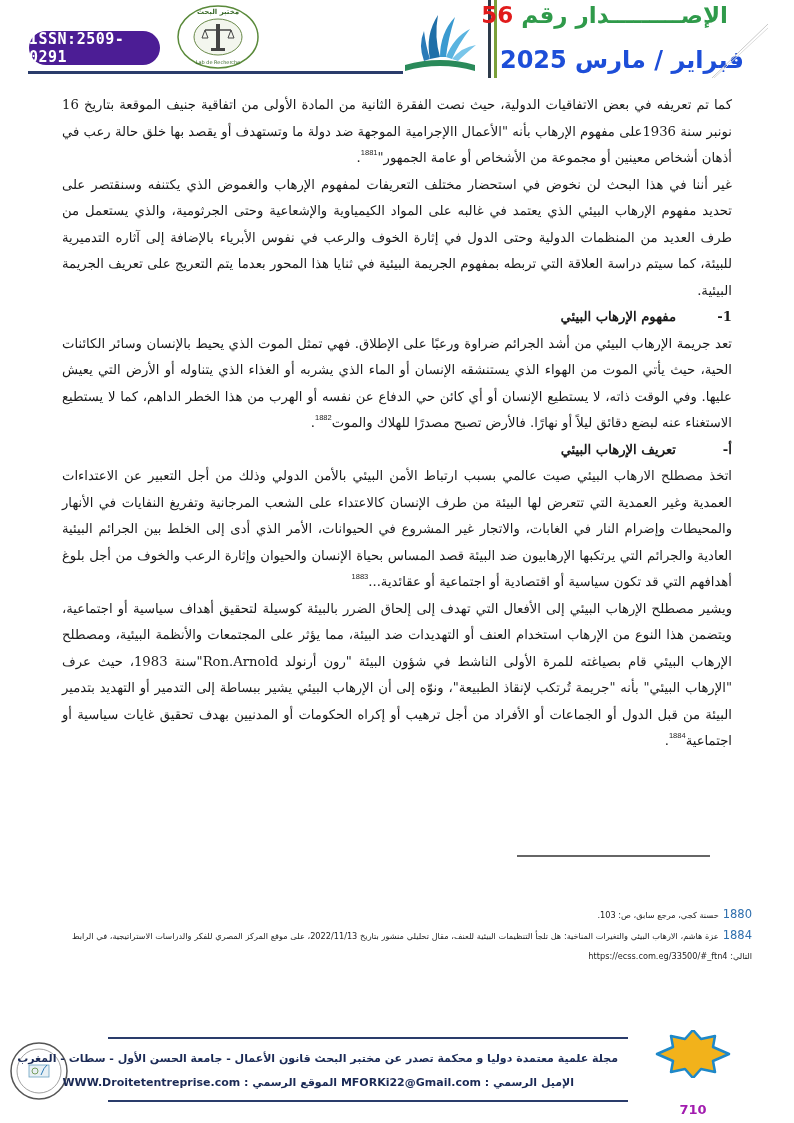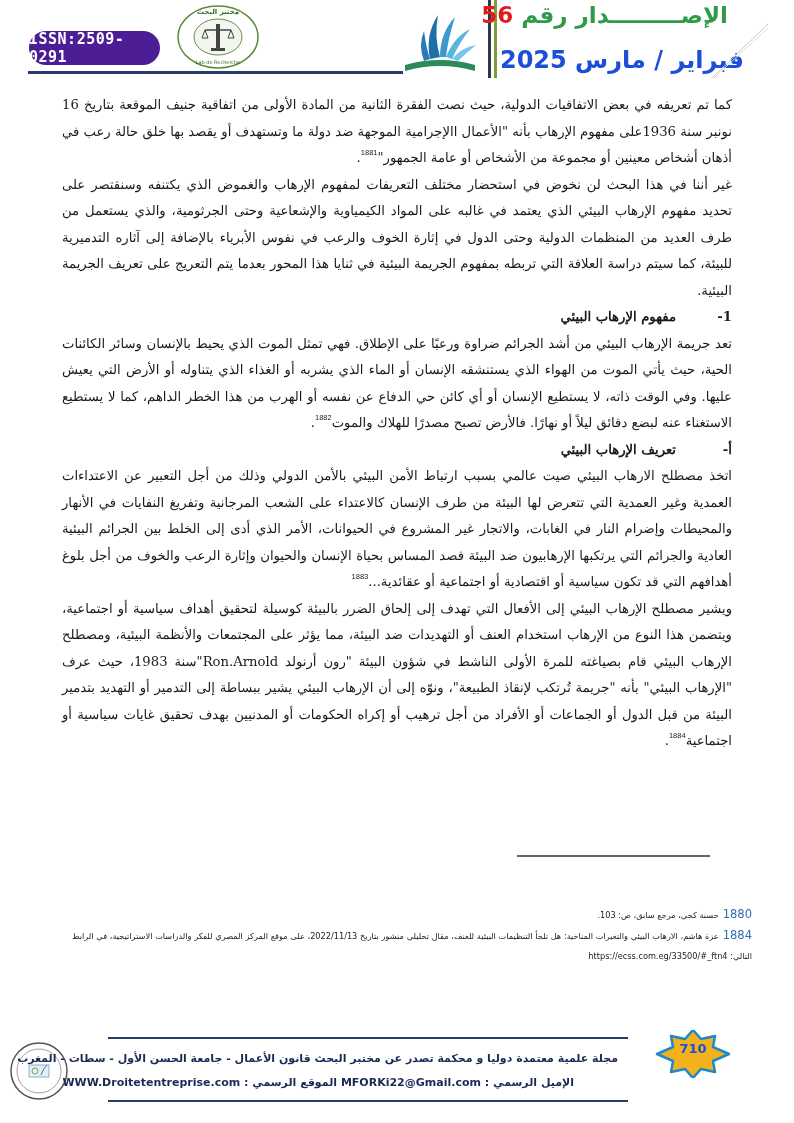--- a/index.html
+++ b/index.html
@@ -40,21 +40,21 @@
   .fn-url { direction: ltr; unicode-bidi: embed; }
 
   
   .footer-emblem { position: absolute; left: 9px; top: 1041px; width: 60px; height: 60px; }
   .footer-rule-top { position: absolute; left: 108px; top: 1037px; width: 520px; height: 2px; background: #2a3c6b; }
   .footer-rule-bottom { position: absolute; left: 108px; top: 1100px; width: 520px; height: 2px; background: #2a3c6b; }
   .footer-line1 { position: absolute; left: 108px; top: 1052px; width: 510px; direction: rtl; font-size: 11px; font-weight: bold; color: #1b2a55; white-space: nowrap; }
   .footer-line2 { position: absolute; left: 108px; top: 1076px; width: 466px; direction: rtl; text-align: right; font-size: 11px; font-weight: bold; color: #1b2a55; white-space: nowrap; }
   .footer-line2 .ltr { direction: ltr; unicode-bidi: embed; font-family: "DejaVu Sans", sans-serif; }
   .page-star { position: absolute; left: 655px; top: 1030px; width: 76px; height: 48px; }
-  .page-num { position: absolute; left: 655px; top: 1041px; width: 76px; text-align: center; font-weight: bold; font-size: 13px; color: #1d4ed8; font-family: "DejaVu Sans", sans-serif; }
+  .page-num { position: absolute; left: 655px; top: 1102px; width: 76px; text-align: center; font-weight: bold; font-size: 13px; color: #a21caf; font-family: "DejaVu Sans", sans-serif; }
 </style>
 </head>
 <body>
 
 <div class="header">
   <div class="issn-badge">ISSN:2509-0291</div>
   <div class="header-rule"></div>
 
   <svg class="logo-lab" viewBox="0 0 86 66">
     <ellipse cx="43" cy="33" rx="40" ry="31" fill="#fff" stroke="#5a8a3a" stroke-width="1.5"></ellipse>

